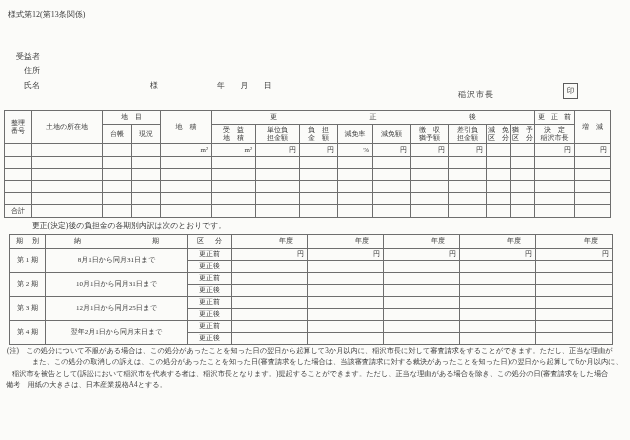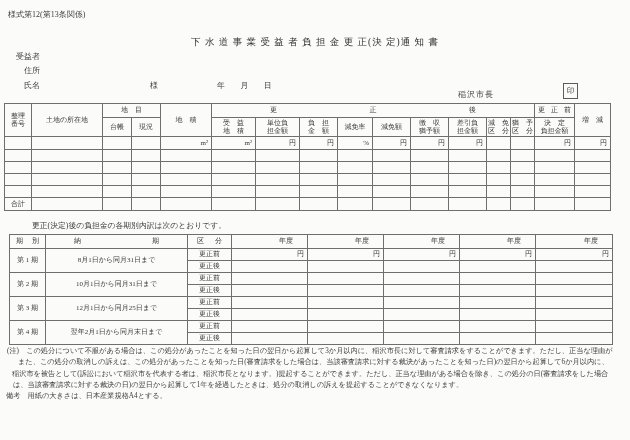--- a/index.html
+++ b/index.html
@@ -20,43 +20,42 @@
   .t1 .dr td{height:11px;}
   .t1 .tt td{height:12px;border-radius:6px;}
   .t2 .h th{height:13px;}
   .t2 td{height:11px;}
   .t2 .cat{text-align:center;font-family:Liberation Serif, serif;}
   .t2 .yh{text-align:right;padding-right:14px;}
   .seal{position:absolute;left:563px;top:83px;width:13px;height:14px;border:1px solid #5c5c5c;
         font-size:7.5px;line-height:14px;text-align:center;color:#3a3a3a;}
   .notes{position:absolute;left:0;top:346px;width:628px;font-size:7.2px;color:#3c3c3c;}
   .notes div{height:11.3px;line-height:11.3px;white-space:nowrap;overflow:hidden;}
-  .n0{padding-left:7px;}  .n1{padding-left:18px;} .n2{padding-left:18px;}
+  .n0{padding-left:7px;}  .n1{padding-left:18px;} .n2{padding-left:32px;}
   .n3{padding-left:12px;}  .n4{padding-left:13px;} .n5{padding-left:6px;}
 </style>
 </head>
 <body>
 
 <div class="page">
 
   <div class="abs fs8" style="left:8px;top:9px;">様式第12(第13条関係)</div>
 
-  <div class="abs title" style="top:36px;">下 水 道 事 業 受 益 者 負 担 金 更 正(決 定)通 知 書</div>
 
   <div class="abs fs8" style="left:16px;top:51px;">受益者</div>
   <div class="abs fs8" style="left:24px;top:65px;">住所</div>
   <div class="abs fs8" style="left:24px;top:80px;">氏名</div>
   <div class="abs fs8" style="left:150px;top:80px;">様</div>
 
   <div class="abs" style="left:217px;top:80px;font-size:7.8px;">年　　月　　日</div>
 
   <div class="abs" style="left:458px;top:89px;font-size:8px;letter-spacing:1px;">稲沢市長</div>
   <div class="seal">印</div>
 
-  <table class="t1 abs" style="left:4px;top:103px;width:607px;">
+  <table class="t1 abs" style="left:4px;top:110px;width:607px;">
     <colgroup>
       <col style="width:27px">
         <col style="width:71px">
         <col style="width:29px">
         <col style="width:29px">
       <col style="width:51px">
         <col style="width:44px">
         <col style="width:44px">
         <col style="width:38px">
       <col style="width:35px">
@@ -92,21 +91,21 @@
       <th>減免額</th>
       <th class="two">徴　収
 猶予額</th>
       <th class="two">差引負
 担金額</th>
       <th class="two">減　免
 区　分</th>
       <th class="two">猶　予
 区　分</th>
       <th class="two">決　定
-負担金額</th>
+稲沢市長</th>
     </tr>
     <tr class="hu">
       <td></td>
           <td></td>
           <td></td>
           <td></td>
       <td class="u">m²</td>
       <td class="u">m²</td>
       <td class="u">円</td>
       <td class="u">円</td>
@@ -308,17 +307,16 @@
           <td></td>
           <td></td>
     </tr>
   </tbody>
     </table>
 
   <div class="notes">
     <div class="n0">(注)　この処分について不服がある場合は、この処分があったことを知った日の翌日から起算して3か月以内に、稲沢市長に対して審査請求をすることができます。ただし、正当な理由が</div>
     <div class="n2">また、この処分の取消しの訴えは、この処分があったことを知った日(審査請求をした場合は、当該審査請求に対する裁決があったことを知った日)の翌日から起算して6か月以内に、</div>
     <div class="n3">稲沢市を被告として(訴訟において稲沢市を代表する者は、稲沢市長となります。)提起することができます。ただし、正当な理由がある場合を除き、この処分の日(審査請求をした場合</div>
-    <div class="n4">は、当該審査請求に対する裁決の日)の翌日から起算して1年を経過したときは、処分の取消しの訴えを提起することができなくなります。</div>
     <div class="n5">備考　用紙の大きさは、日本産業規格A4とする。</div>
   </div>
 
 </div>
 
 </body></html>

